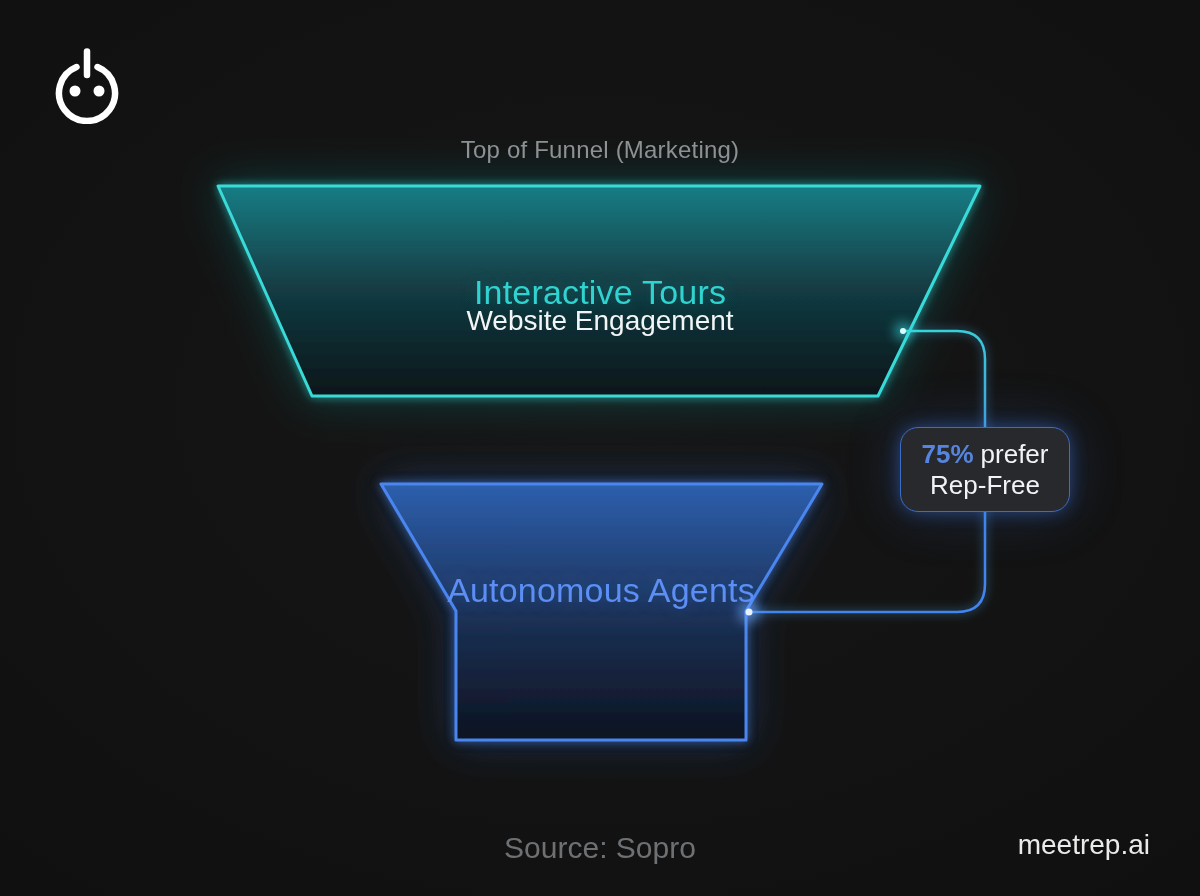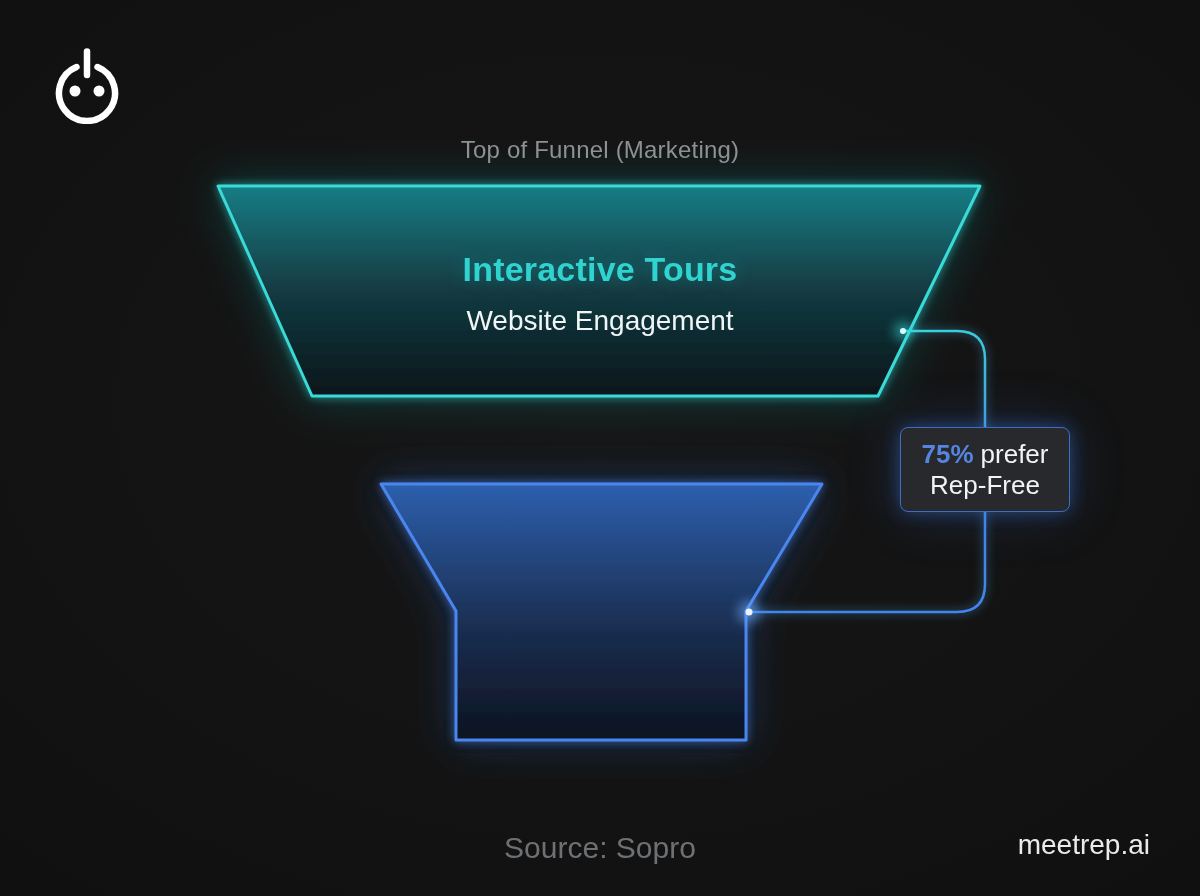--- a/index.html
+++ b/index.html
@@ -15,22 +15,23 @@
   .abs { position: absolute; }
   .txt-center { left: 0; width: 1200px; text-align: center; }
 
   .stage-label {
     font-size: 24px;
     color: #8d9194;
     letter-spacing: 0.2px;
   }
   .stage-title {
     font-size: 34px;
-    font-weight: 700;
+    font-weight: 400;
     letter-spacing: 0.2px;
+    margin-top: 23px;
   }
   .stage-title.teal { color: #2fd3cf; text-shadow: 0 0 18px rgba(47, 211, 207, 0.25); }
   .stage-title.blue { color: #5d8ef5; text-shadow: 0 0 18px rgba(93, 142, 245, 0.25); }
   .stage-sub {
     font-size: 28px;
     color: #f2f5f5;
   }
 
   #mid-title {
     left: 441px;
@@ -40,21 +41,21 @@
   }
 
   .badge {
     left: 900px;
     top: 427px;
     width: 170px;
     height: 85px;
     box-sizing: border-box;
     background: #28292c;
     border: 1.5px solid #3e6bc4;
-    border-radius: 8px;
+    border-radius: 18px;
     display: flex;
     flex-direction: column;
     align-items: center;
     justify-content: center;
     box-shadow: 0 0 18px rgba(64, 122, 232, 0.45), 0 0 55px rgba(64, 122, 232, 0.22);
     z-index: 3;
   }
   .badge-line {
     font-size: 26px;
     line-height: 31px;
@@ -134,20 +135,21 @@
       <line x1="37" y1="3.5" x2="37" y2="27" stroke="#ffffff" stroke-width="6.5" stroke-linecap="round"></line>
       <circle cx="25" cy="43" r="5.5" fill="#ffffff"></circle>
       <circle cx="49" cy="43" r="5.5" fill="#ffffff"></circle>
     </svg>
   </div>
 
   <div class="abs txt-center stage-label" style="top:136px">Top of Funnel (Marketing)</div>
   <div class="abs txt-center stage-title teal" style="top:250px">Interactive Tours</div>
   <div class="abs txt-center stage-sub" style="top:305px">Website Engagement</div>
 
+  <div id="mid-title" class="abs stage-title blue" style="top:543px">Autonomous Agents</div>
 
   <div class="abs badge">
     <div class="badge-line">
       <span class="badge-stat">75%</span><span class="badge-stat-suffix">prefer</span>
     </div>
     <div class="badge-line">Rep-Free</div>
   </div>
 
   <div class="abs txt-center footer-source">Source: Sopro</div>
   <div class="abs footer-brand">meetrep.ai</div>

